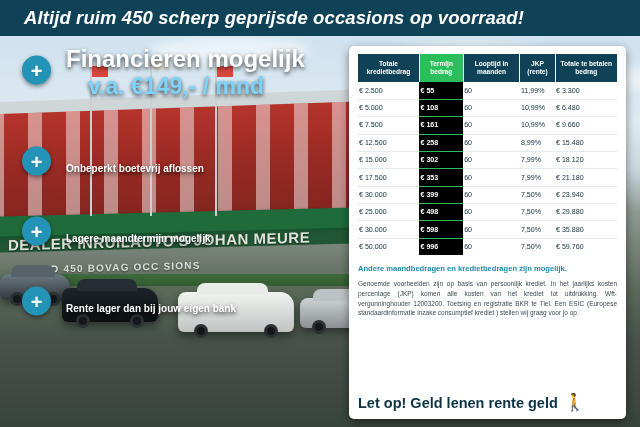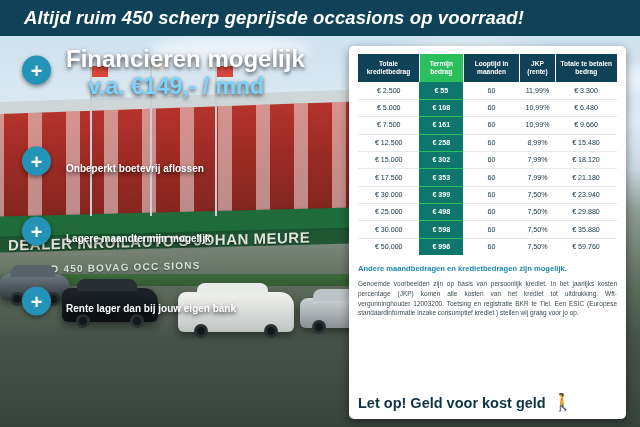--- a/index.html
+++ b/index.html
@@ -244,28 +244,27 @@
     padding: 6px 2px;
     line-height: 1.25;
     vertical-align: middle;
     border-right: 1px solid #ffffff;
   }
   table.rates thead th:last-child { border-right: none; }
   table.rates thead th.hl {
     background: #2bbf5c;
   }
   table.rates tbody td {
-    text-align: center;
     padding: 4.2px 1px;
     border-bottom: 1px solid #e4eaed;
     font-size: 7.1px;
     white-space: nowrap;
   }
   table.rates tbody td.hl {
-    background: #0f766e;
+    background: #000000;
     color: #ffffff;
     font-weight: bold;
     border-bottom: 1px solid #2bbf5c;
   }
   table.rates tbody tr:last-child td { border-bottom: none; }
 
   .card-note-title {
     margin-top: 9px;
     color: #1f8ab0;
     font-size: 7.6px;
@@ -461,18 +460,18 @@
             <td>7,50%</td>
             <td>€ 59.760</td>
           </tr>
         </tbody>
     </table>
 
     <div class="card-note-title">Andere maandbedragen en kredietbedragen zijn mogelijk.</div>
     <div class="card-note-body">Genoemde voorbeelden zijn op basis van persoonlijk krediet. In het jaarlijks kosten percentage (JKP) komen alle kosten van het krediet tot uitdrukking. Wft-vergunninghouder 12003200. Toetsing en registratie BKR te Tiel. Een ESIC (Europese standaardinformatie inzake consumptief krediet ) stellen wij graag voor jo op.</div>
 
     <div class="card-footer">
-      <div class="warn">Let op! Geld voor kost geld</div>
+      <div class="warn">Let op! Geld lenen rente geld</div>
       <div class="walker">🚶</div>
     </div>
   </div>
 
 </div>
 
 </body></html>

